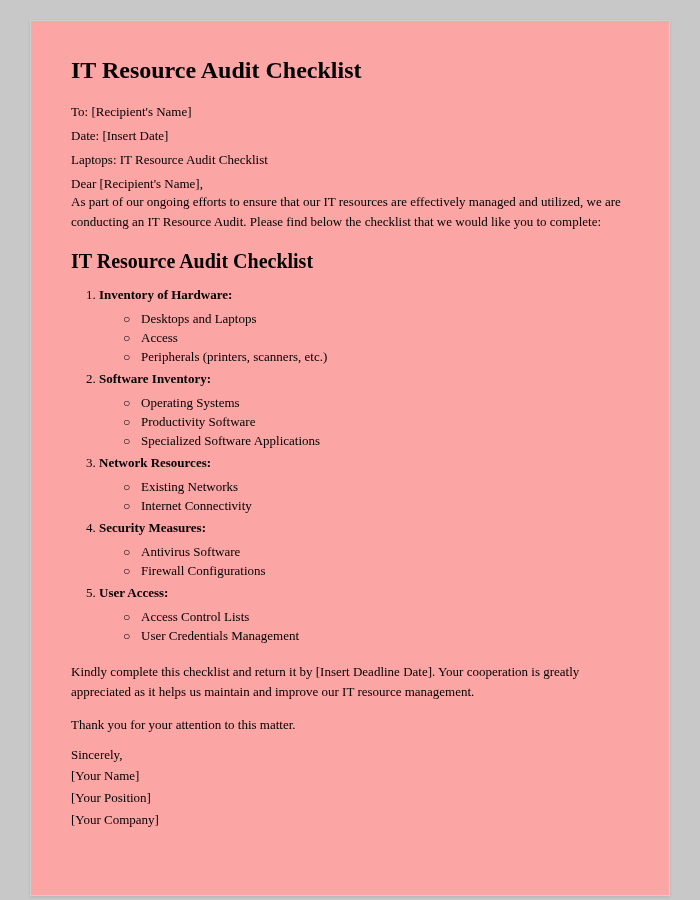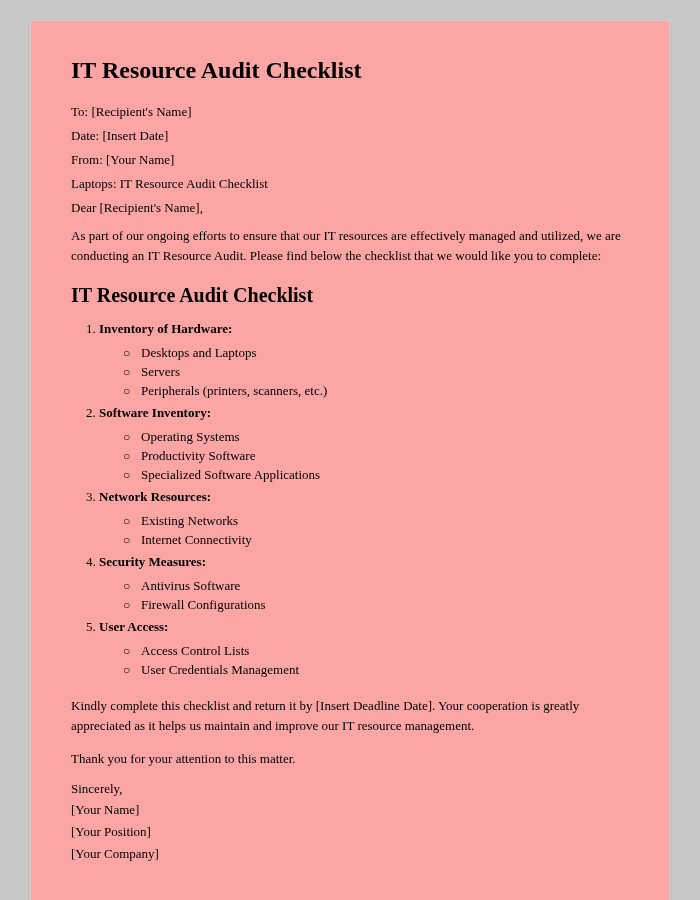--- a/index.html
+++ b/index.html
@@ -37,21 +37,21 @@
 
     .meta-line {
       font-size: 13px;
       margin-bottom: 8px;
       font-family: Georgia, serif;
     }
 
     .greeting {
       font-size: 13px;
       margin-top: 6px;
-      margin-bottom: 10px;
+      margin-bottom: 0;
       font-family: Georgia, serif;
     }
 
     .intro-para {
       font-size: 13px;
       line-height: 1.55;
       margin-bottom: 18px;
       font-family: Georgia, serif;
     }
 
@@ -127,34 +127,33 @@
   </style>
 </head>
 <body>
 
 <div class="document">
 
   <h1 class="doc-title">IT Resource Audit Checklist</h1>
 
   <p class="meta-line">To: [Recipient's Name]</p>
   <p class="meta-line">Date: [Insert Date]</p>
-  <p class="meta-line">From: [Your Name]</p>
   <p class="meta-line">Laptops: IT Resource Audit Checklist</p>
 
   <p class="greeting">Dear [Recipient's Name],</p>
 
   <p class="intro-para">As part of our ongoing efforts to ensure that our IT resources are effectively managed and utilized, we are conducting an IT Resource Audit. Please find below the checklist that we would like you to complete:</p>
 
   <h2 class="section-title">IT Resource Audit Checklist</h2>
 
   <ol class="checklist-outer">
 
   <li><span class="item-label">Inventory of Hardware:</span><ul class="checklist-inner">
           <li>Desktops and Laptops</li>
-          <li>Servers</li>
+          <li>Access</li>
           <li>Peripherals (printers, scanners, etc.)</li>
         </ul></li>
       <li><span class="item-label">Software Inventory:</span><ul class="checklist-inner">
           <li>Operating Systems</li>
           <li>Productivity Software</li>
           <li>Specialized Software Applications</li>
         </ul></li>
       <li><span class="item-label">Network Resources:</span><ul class="checklist-inner">
           <li>Existing Networks</li>
           <li>Internet Connectivity</li>

